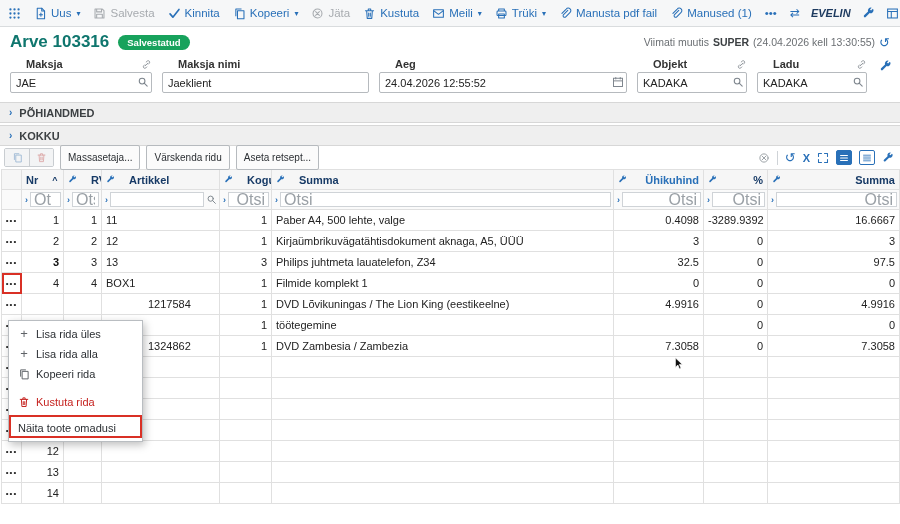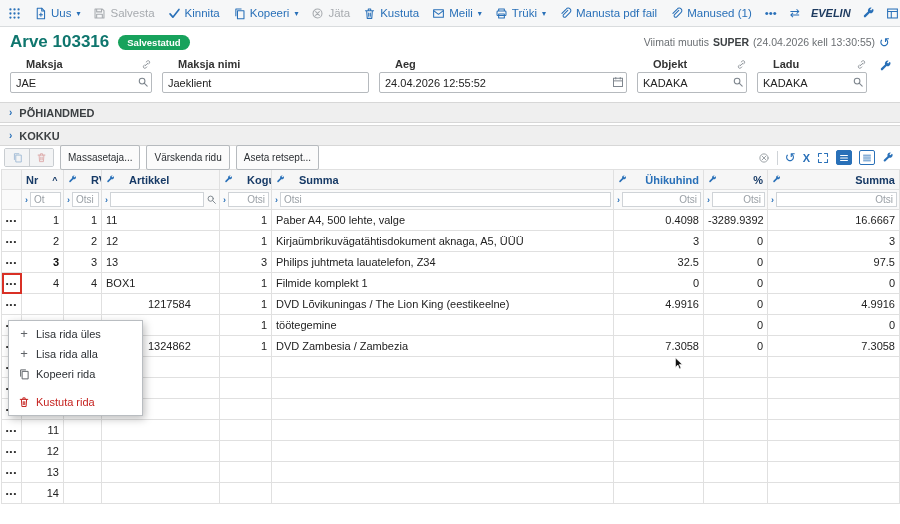--- a/index.html
+++ b/index.html
@@ -79,21 +79,21 @@
   .grid thead th { background:#f6f6f6; font-weight:bold; color:#173a66; }
   .hdr-cell { display:flex; align-items:center; gap:14px; }
   .hdr-cell .wr { color:#2970b8; width:9px; height:9px; flex:none; }
   .ml { margin-left:auto; }
   .accent .lbl { color:#2970b8; }
   .sort { font-size:9px; font-weight:bold; }
   .nr-check { margin-left:auto; transform:scale(.85); }
   .grid .frow td { background:#fafafa; padding:1px 2px; }
   .fwrap { display:flex; align-items:center; gap:2px; }
   .fchev { color:#2970b8; font-size:9px; font-weight:bold; flex:none; padding-left:1px; cursor:pointer; }
-  .fwrap input { flex:1; min-width:0; height:15px; border:1px solid #cfd3d7; font-size:10px;
+  .fwrap input { flex:1; min-width:0; height:15px; border:1px solid #cfd3d7; font-size:16px;
                  font-family:inherit; padding:0 3px; color:#222; }
   .fwrap input::placeholder { color:#9aa0a6; }
   .fwrap input.r { text-align:right; }
   .fsearch { color:#7d858d; width:11px; height:11px; flex:none; }
   .grid tbody td { height:21px; color:#222; background:#fff; }
   td.c-handle { color:#8d9196; font-size:8px; letter-spacing:1px; text-align:center; padding:0 1px; cursor:pointer; }
   td.c-handle.marked { outline:2px solid #d93025; outline-offset:-2px; }
   td.c-nr { background:#f7f7f7; text-align:right; color:#44484c; }
   td.c-nr.active { font-weight:bold; color:#111; }
   td.r { text-align:right; }
@@ -733,19 +733,22 @@
           <use href="#i-copy"></use>
         </svg>
         <span>Kopeeri rida</span>
       </div>
       <div class="ctx-item danger">
         <svg class="ci">
           <use href="#i-trash"></use>
         </svg>
         <span>Kustuta rida</span>
       </div>
+      <div class="ctx-item separated highlighted">
+        <span>Näita toote omadusi</span>
+      </div>
     </div>
 
   <svg class="cursor">
       <use href="#i-cursor"></use>
     </svg>
 
 </div>
 
 </body></html>

